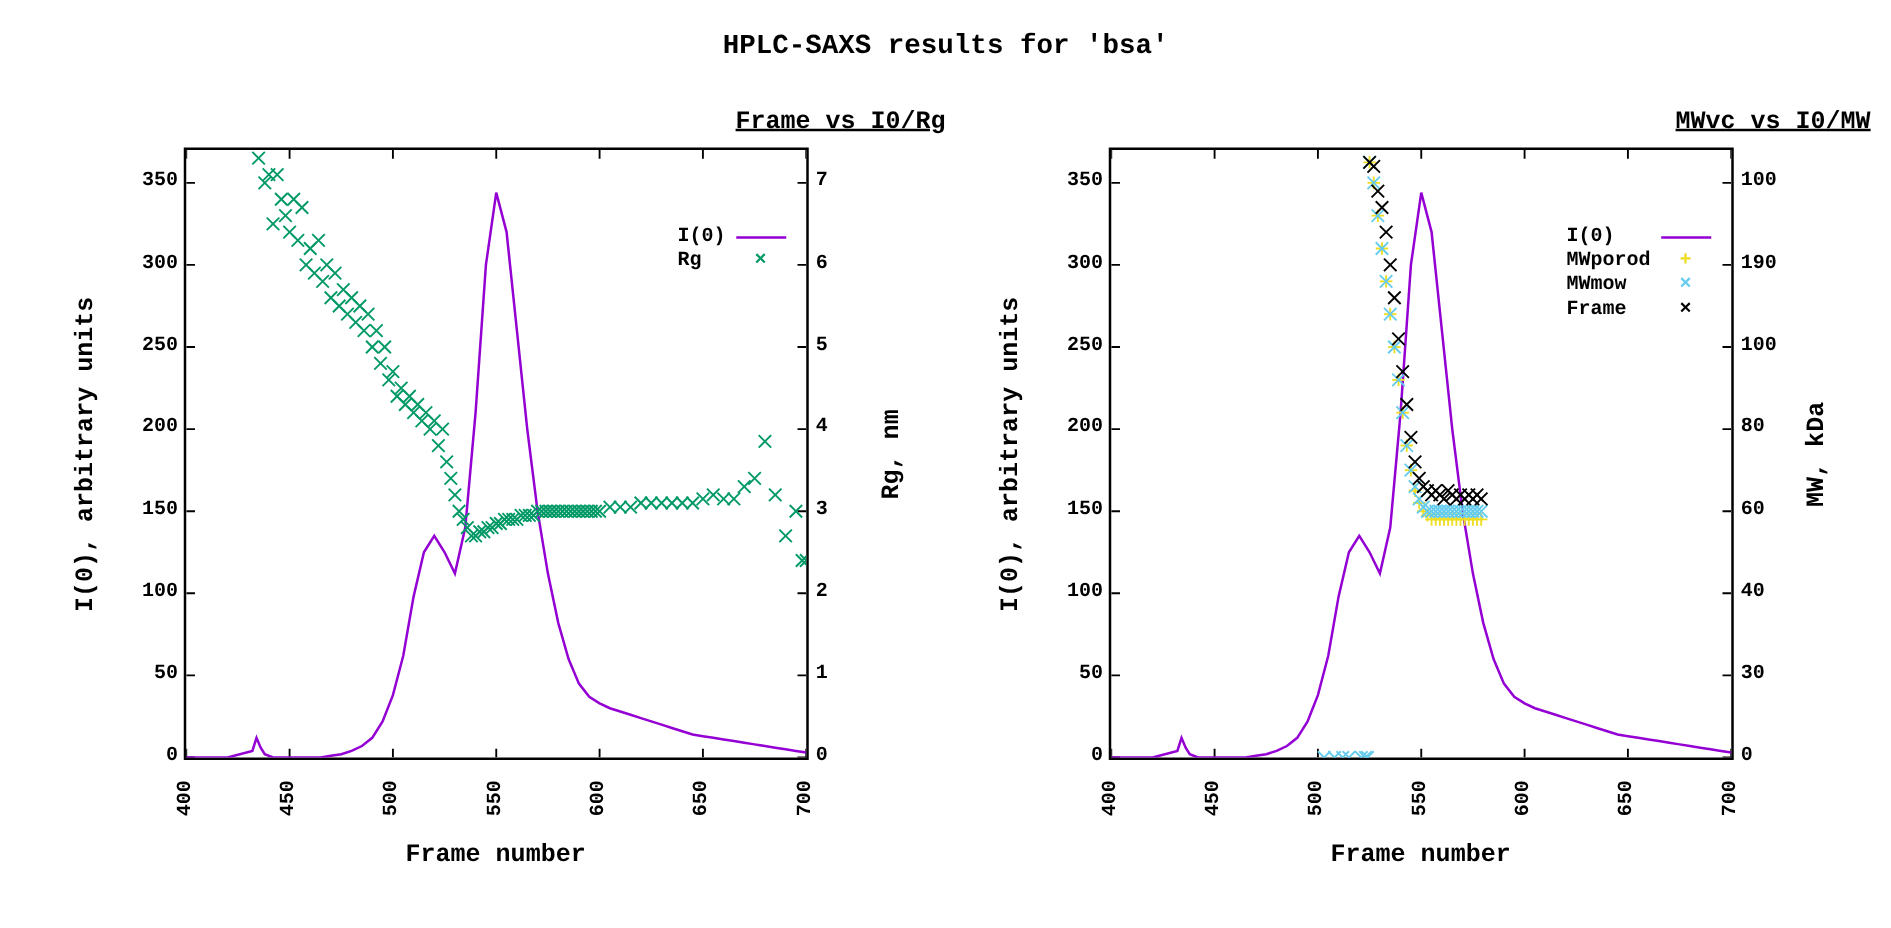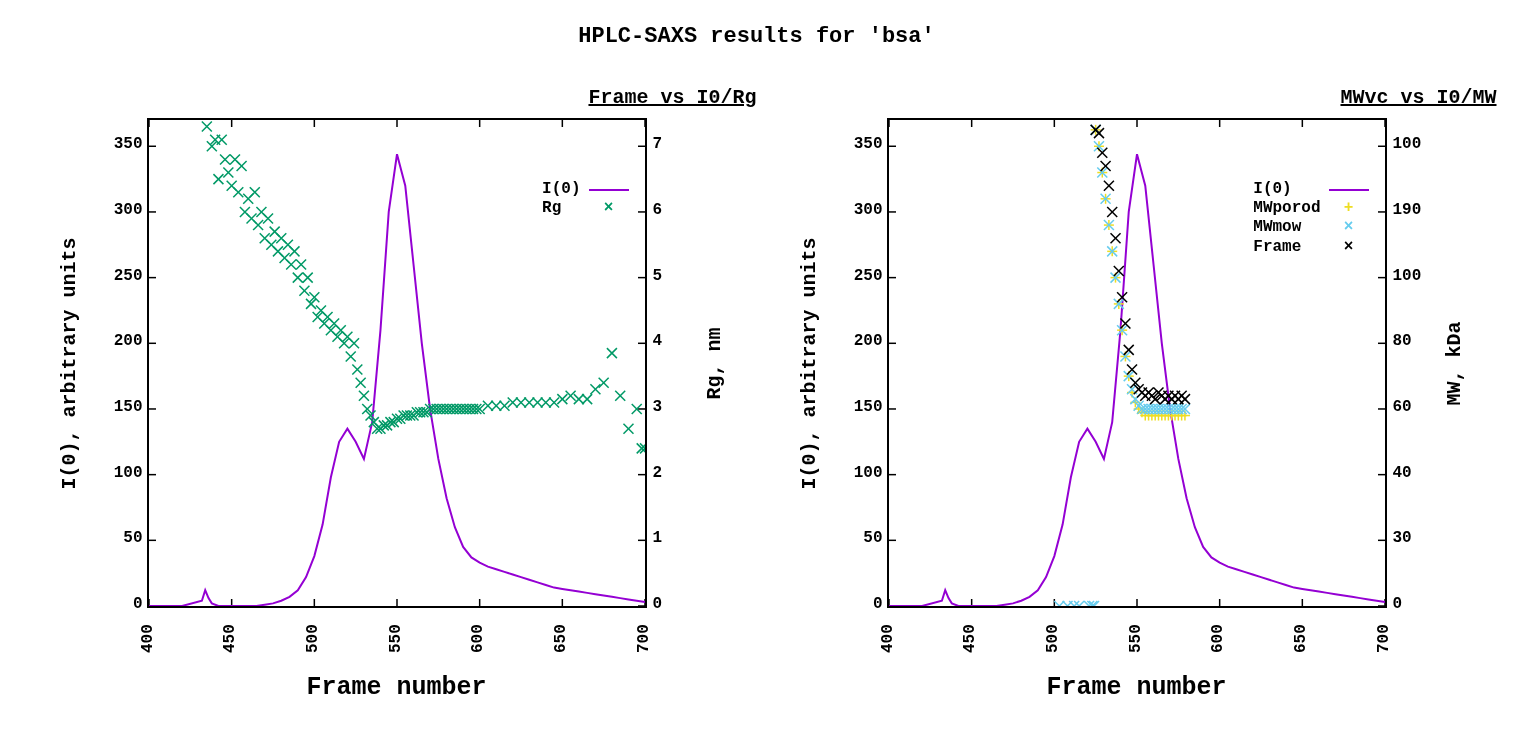--- a/index.html
+++ b/index.html
@@ -87,21 +87,21 @@
     transform-origin: left top;
     transform: translateX(-8px) rotate(-90deg);
     white-space: nowrap;
   }
   .xlabel {
     position: absolute;
     top: 605px;
     left: 130px;
     width: 500px;
     text-align: center;
-    font-size: 25px;
+    font-size: 20px;
   }
   .ylabel-left, .ylabel-right {
     position: absolute;
     top: 50px;
     height: 490px;
     width: 30px;
     font-size: 20px;
     display: flex;
     align-items: center;
     justify-content: center;

